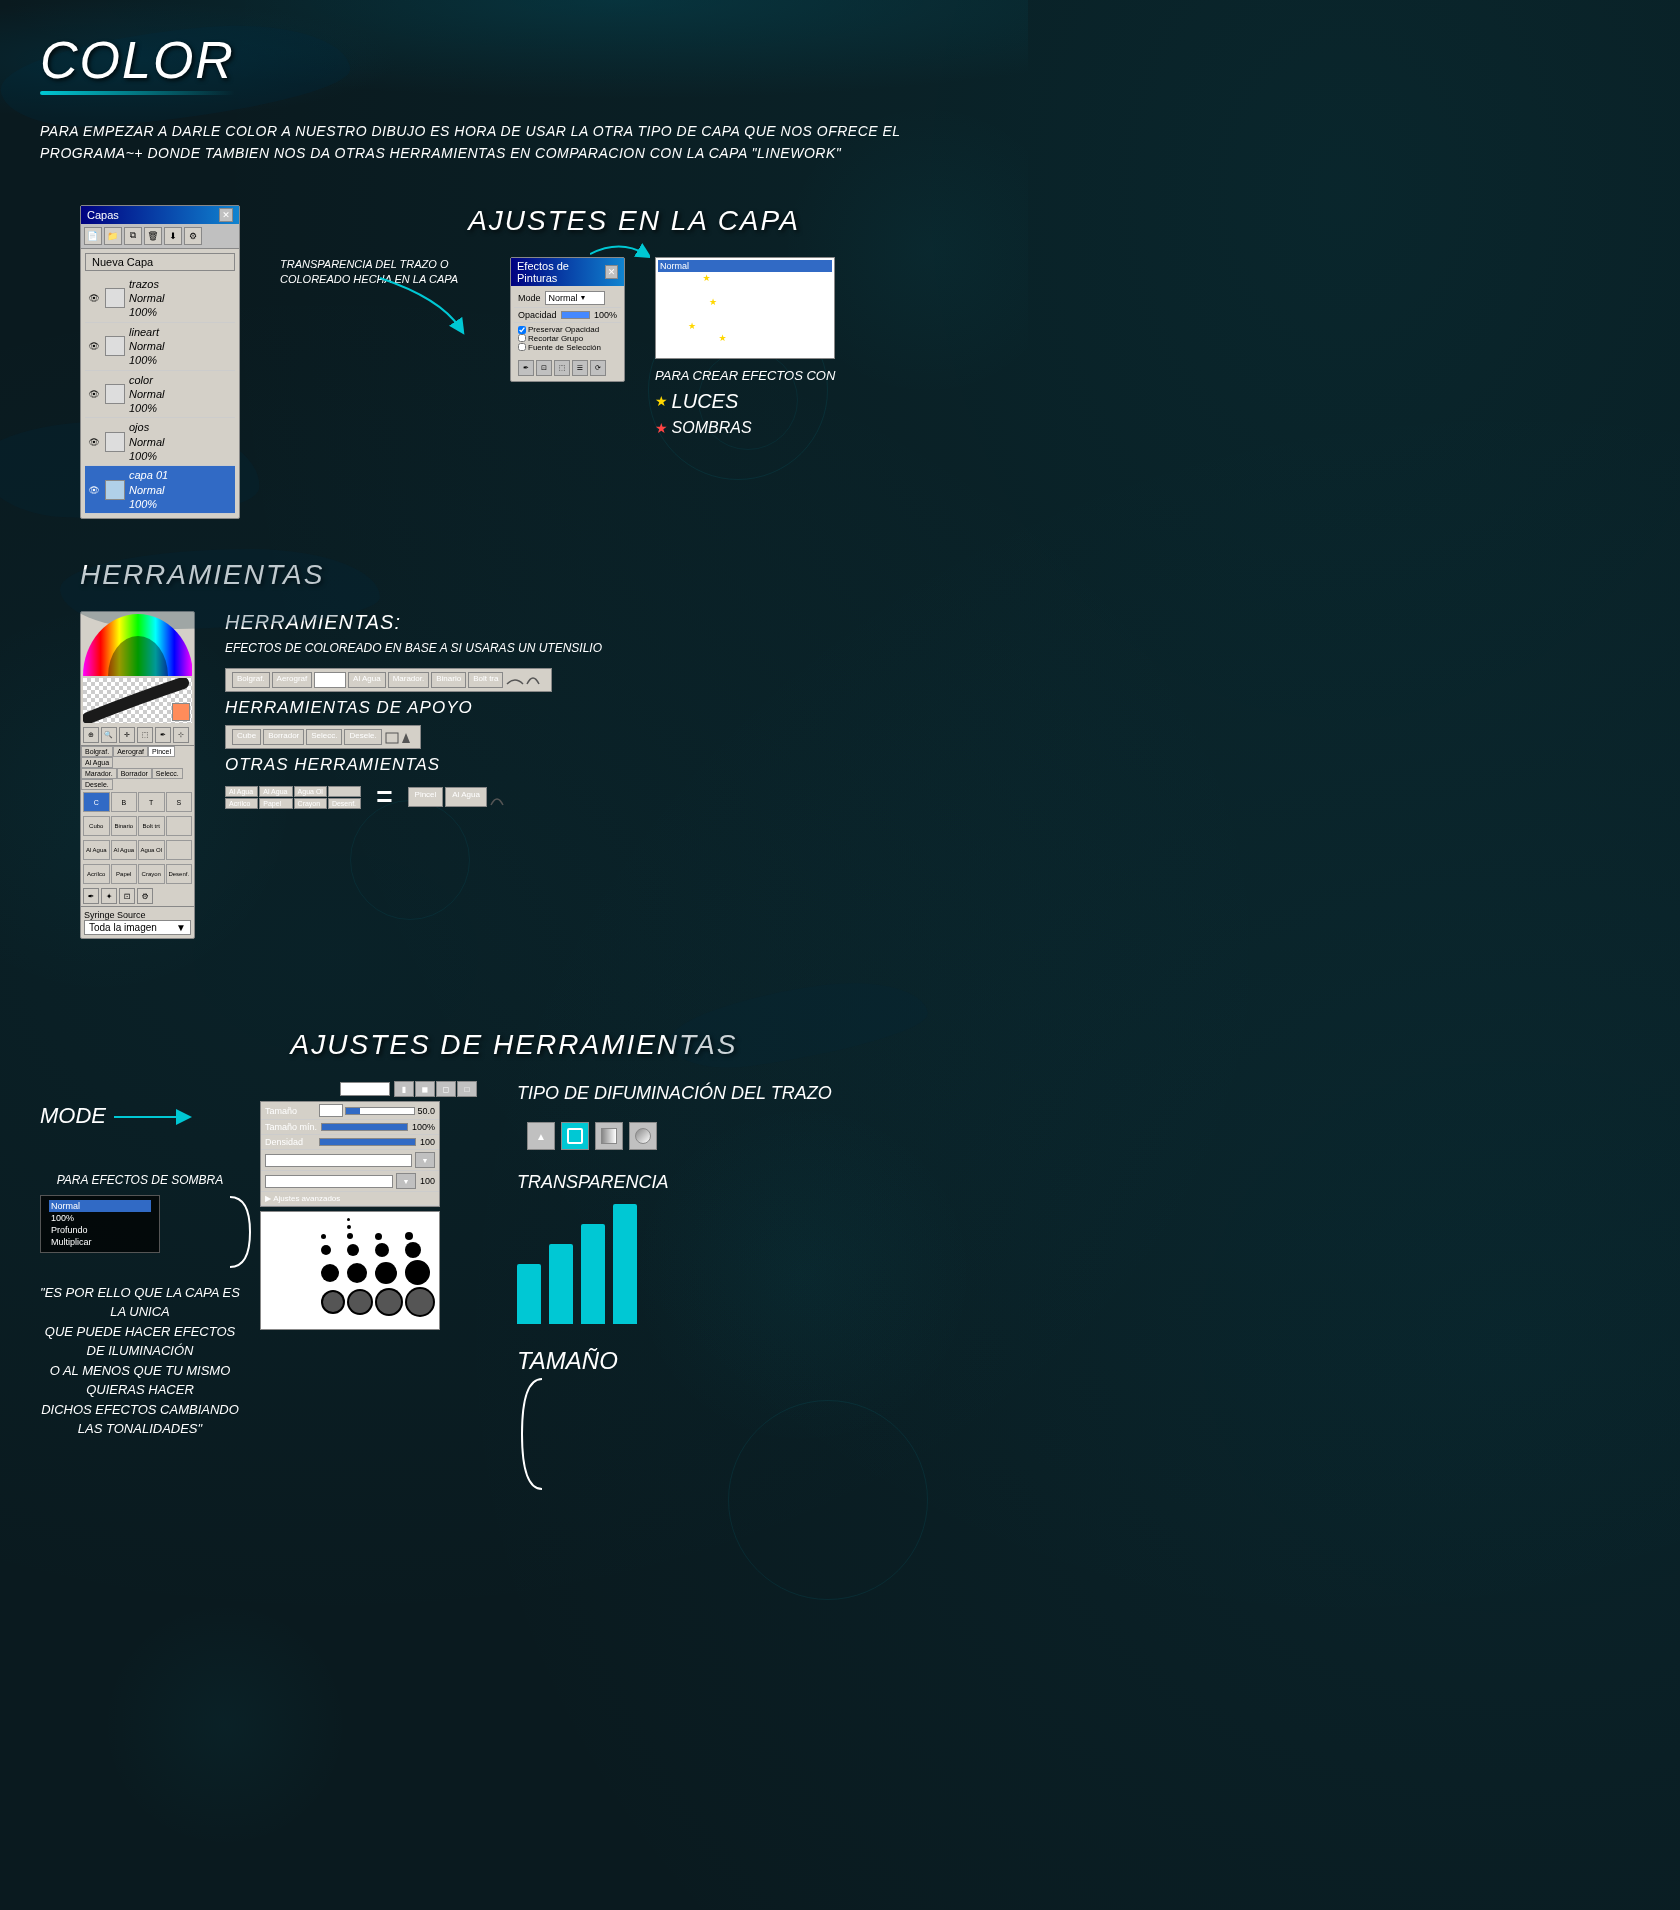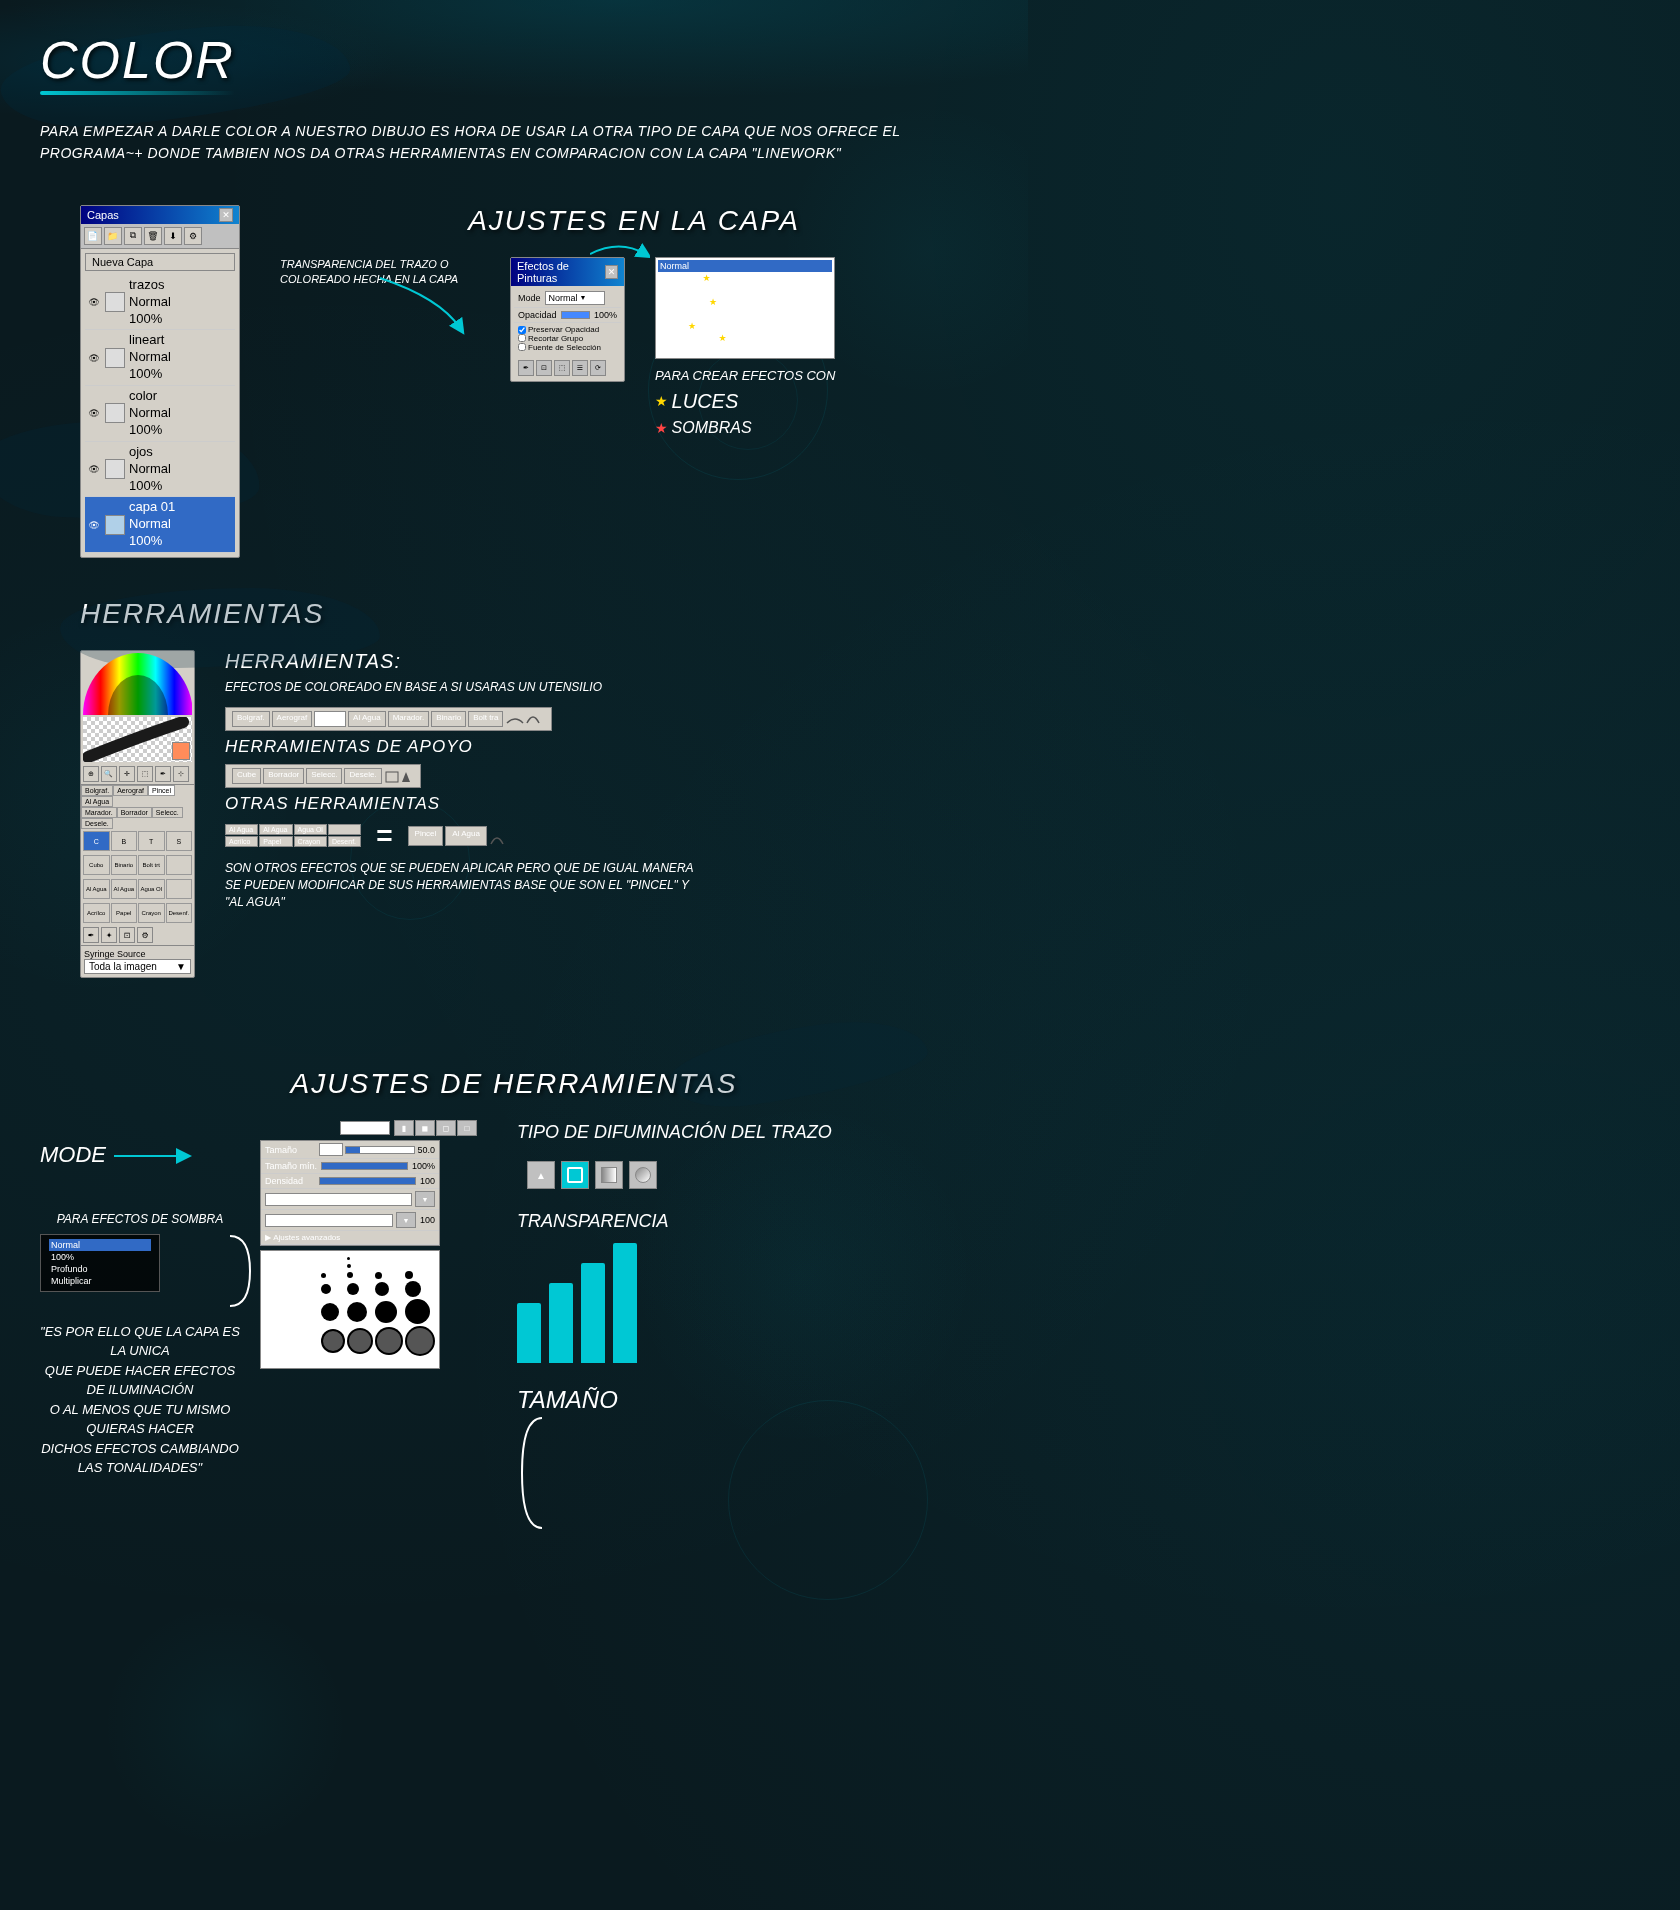--- a/index.html
+++ b/index.html
@@ -181,22 +181,23 @@
     .layer-thumb {
       width: 20px;
       height: 20px;
       background: #fff;
       border: 1px solid #888;
       flex-shrink: 0;
     }
 
     .layer-info {
       flex: 1;
-      font-size: 13px;
+      font-size: 11px;
       line-height: 1.3;
+      font-style: italic;
     }
 
     .layer-eye {
       width: 14px;
       height: 14px;
       display: flex;
       align-items: center;
       justify-content: center;
       font-size: 9px;
     }
@@ -866,21 +867,20 @@
               <div style="padding:2px 6px;background:#d4d0c8;border:1px solid #888;font-size:8px;cursor:pointer;">Al Agua</div>
               <svg width="24" height="20">
                 <path d="M 2 18 Q 8 6 14 18" stroke="#555" stroke-width="1.5" fill="none"></path>
               </svg>
             </div>
           </div>
 
         </div>
 
         
-        <div class="desc-text" style="max-width:480px;">SON OTROS EFECTOS QUE SE PUEDEN APLICAR PERO QUE DE IGUAL MANERA SE PUEDEN MODIFICAR DE SUS HERRAMIENTAS BASE QUE SON EL "PINCEL" Y "AL AGUA"</div>
 
       </div>
 
     </div>
   </div>
 
 </div>
 
 <div class="bottom-section">
 

